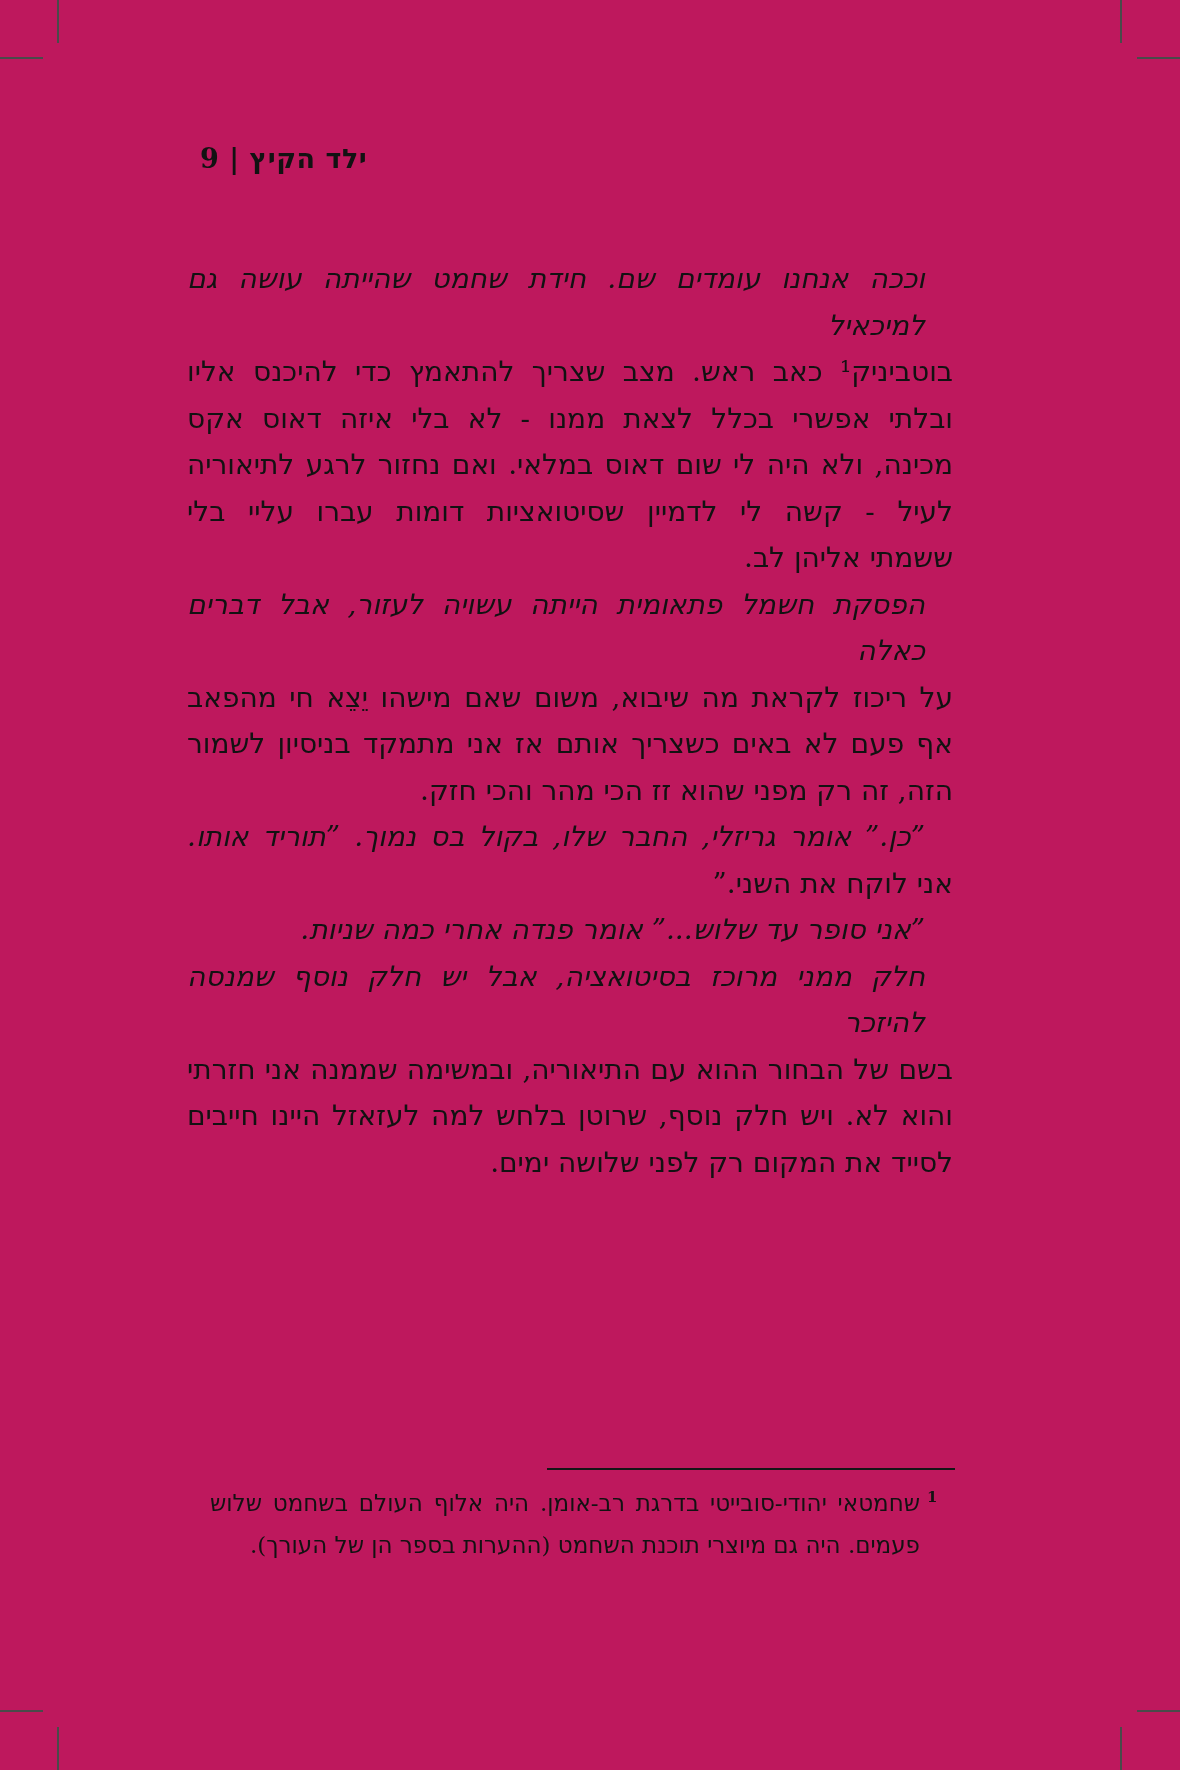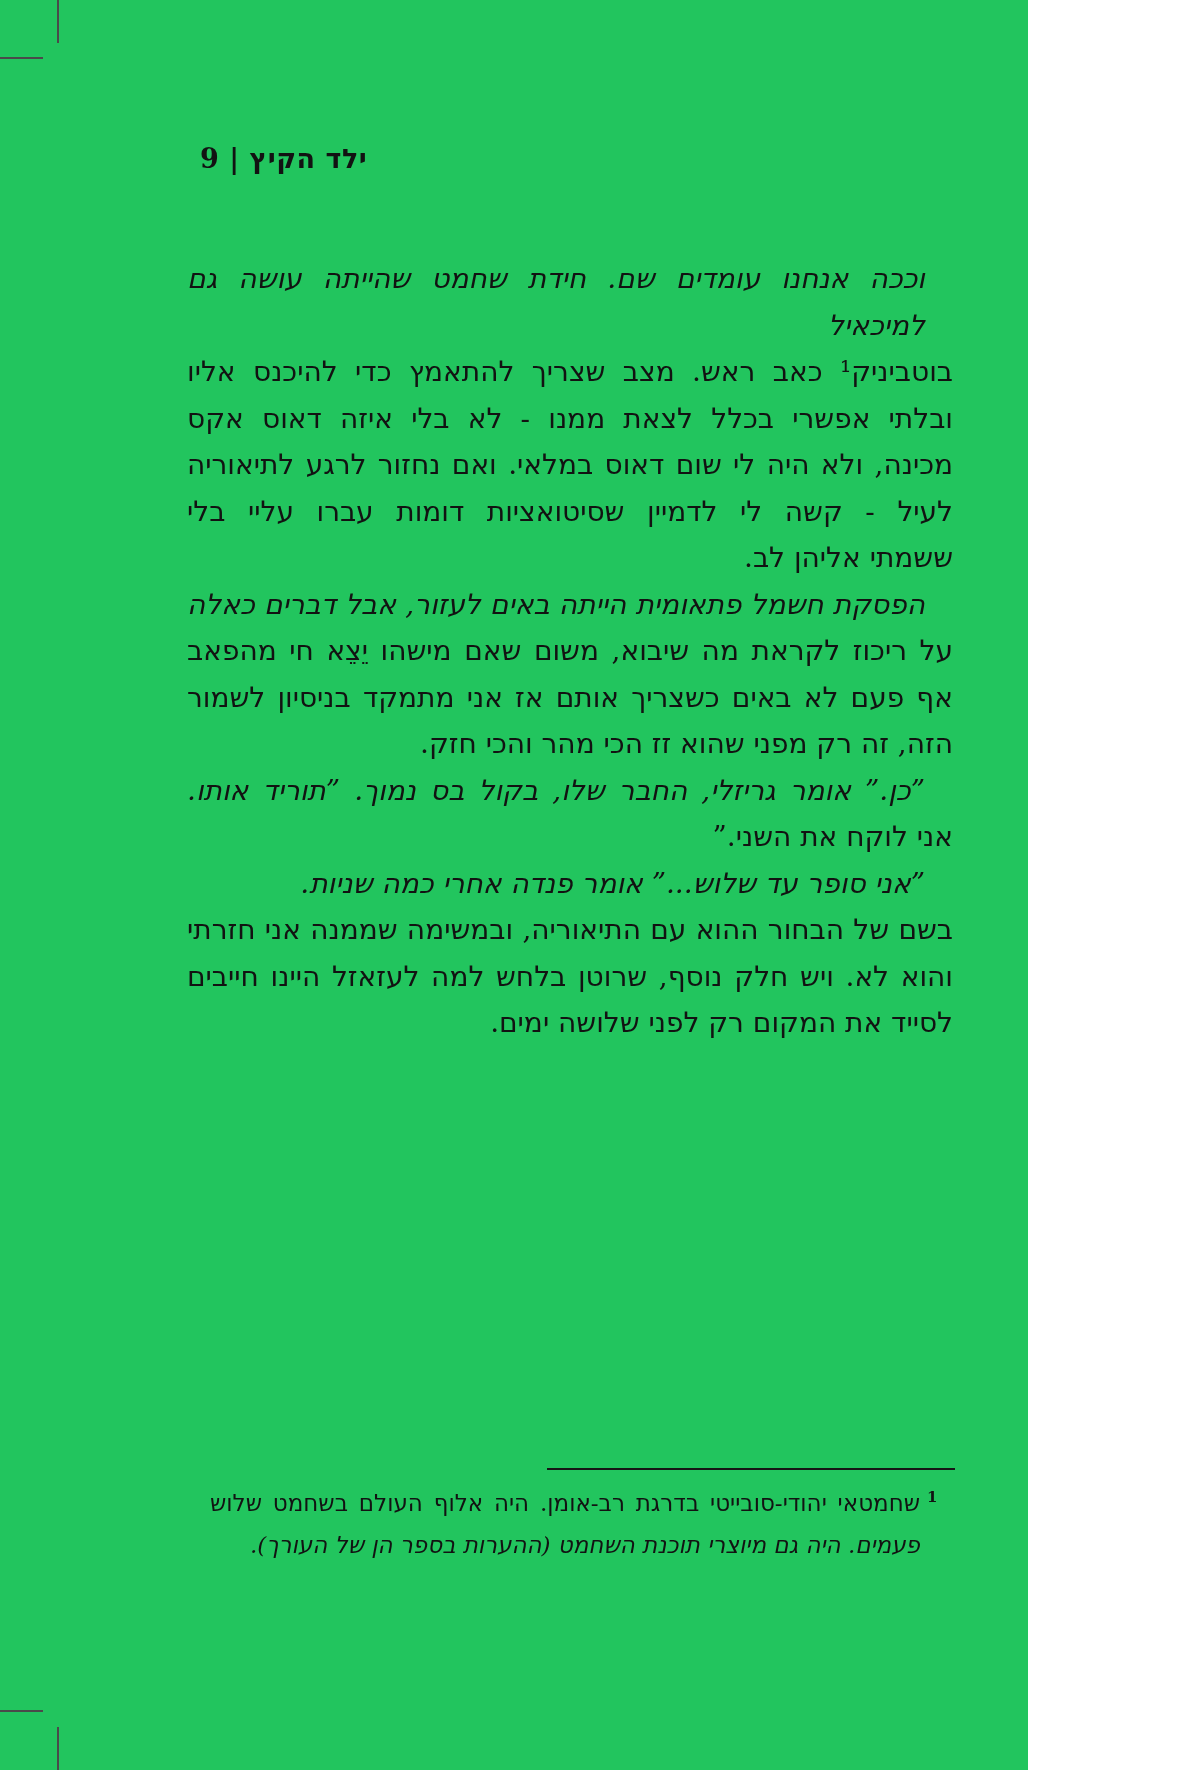--- a/index.html
+++ b/index.html
@@ -2,23 +2,23 @@
 <html lang="he"><head>
 <meta charset="utf-8">
 <style>
   html, body {
     margin: 0;
     padding: 0;
     background: #ffffff;
   }
   .canvas {
     position: relative;
-    width: 1028px;
+    width: 1180px;
     height: 1770px;
-    background: #22c55e;
+    background: #be185d;
     overflow: hidden;
     font-family: "DejaVu Serif", "DejaVu Sans", serif;
     color: #121212;
   }
   
   .crop {
     position: absolute;
     background: #4a4a4a;
   }
   .tl-v { left: 57px;  top: 0;      width: 2px;  height: 43px; }
@@ -91,21 +91,20 @@
     line-height: 42px;
   }
   .fn-line {
     text-align: justify;
     text-align-last: justify;
     margin-left: 30px;
   }
   .fn-last {
     text-align: right;
     text-align-last: right;
-    font-style: italic;
   }
 </style>
 </head>
 <body>
 
 <div class="canvas">
 
   <div class="crop tl-v"></div>
   <div class="crop tl-h"></div>
   <div class="crop tr-v"></div>
@@ -117,27 +116,28 @@
 
   <div class="running-head" dir="rtl">ילד הקיץ | 9</div>
 
   <div class="body-text" dir="rtl">
       <div class="line line-indent">וככה אנחנו עומדים שם. חידת שחמט שהייתה עושה גם למיכאיל</div>
       <div class="line">בוטביניק¹ כאב ראש. מצב שצריך להתאמץ כדי להיכנס אליו</div>
       <div class="line">ובלתי אפשרי בכלל לצאת ממנו - לא בלי איזה דאוס אקס</div>
       <div class="line">מכינה, ולא היה לי שום דאוס במלאי. ואם נחזור לרגע לתיאוריה</div>
       <div class="line">לעיל - קשה לי לדמיין שסיטואציות דומות עברו עליי בלי</div>
       <div class="line line-last">ששמתי אליהן לב.</div>
-      <div class="line line-indent">הפסקת חשמל פתאומית הייתה באים לעזור, אבל דברים כאלה</div>
+      <div class="line line-indent">הפסקת חשמל פתאומית הייתה עשויה לעזור, אבל דברים כאלה</div>
       <div class="line">על ריכוז לקראת מה שיבוא, משום שאם מישהו יֵצֵא חי מהפאב</div>
       <div class="line">אף פעם לא באים כשצריך אותם אז אני מתמקד בניסיון לשמור</div>
       <div class="line line-last">הזה, זה רק מפני שהוא זז הכי מהר והכי חזק.</div>
       <div class="line line-indent">”כן.” אומר גריזלי, החבר שלו, בקול בס נמוך. ”תוריד אותו.</div>
       <div class="line line-last">אני לוקח את השני.”</div>
       <div class="line line-last line-indent">”אני סופר עד שלוש...” אומר פנדה אחרי כמה שניות.</div>
+      <div class="line line-indent">חלק ממני מרוכז בסיטואציה, אבל יש חלק נוסף שמנסה להיזכר</div>
       <div class="line">בשם של הבחור ההוא עם התיאוריה, ובמשימה שממנה אני חזרתי</div>
       <div class="line">והוא לא. ויש חלק נוסף, שרוטן בלחש למה לעזאזל היינו חייבים</div>
       <div class="line line-last">לסייד את המקום רק לפני שלושה ימים.</div>
     </div>
 
   <div class="footnote-rule"></div>
 
   <div class="fn-marker">1</div>
 
   <div class="fn-text" dir="rtl">

